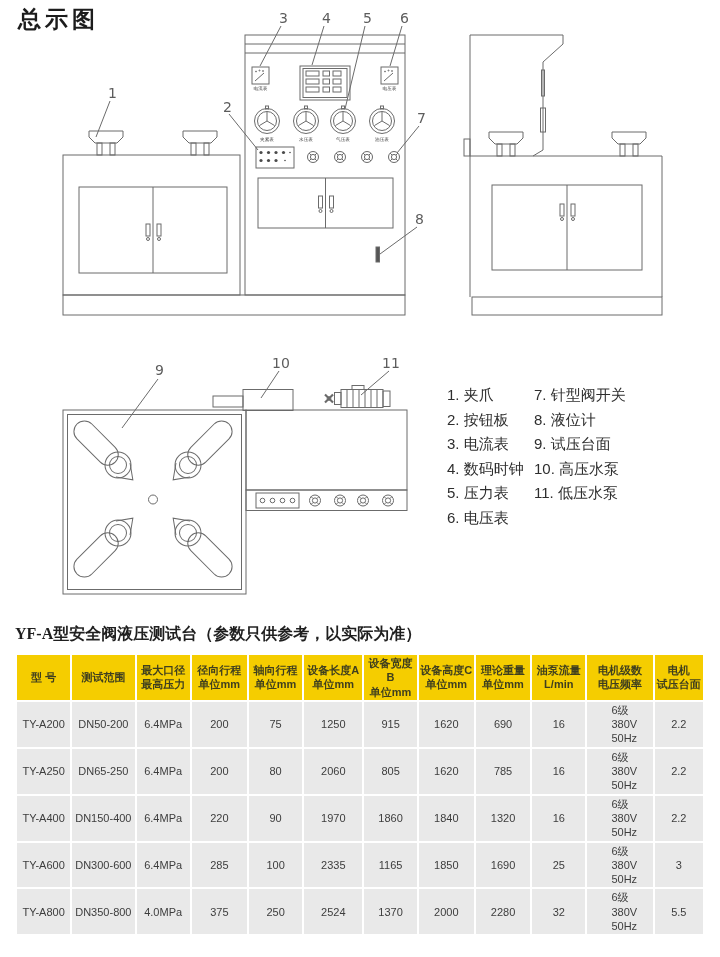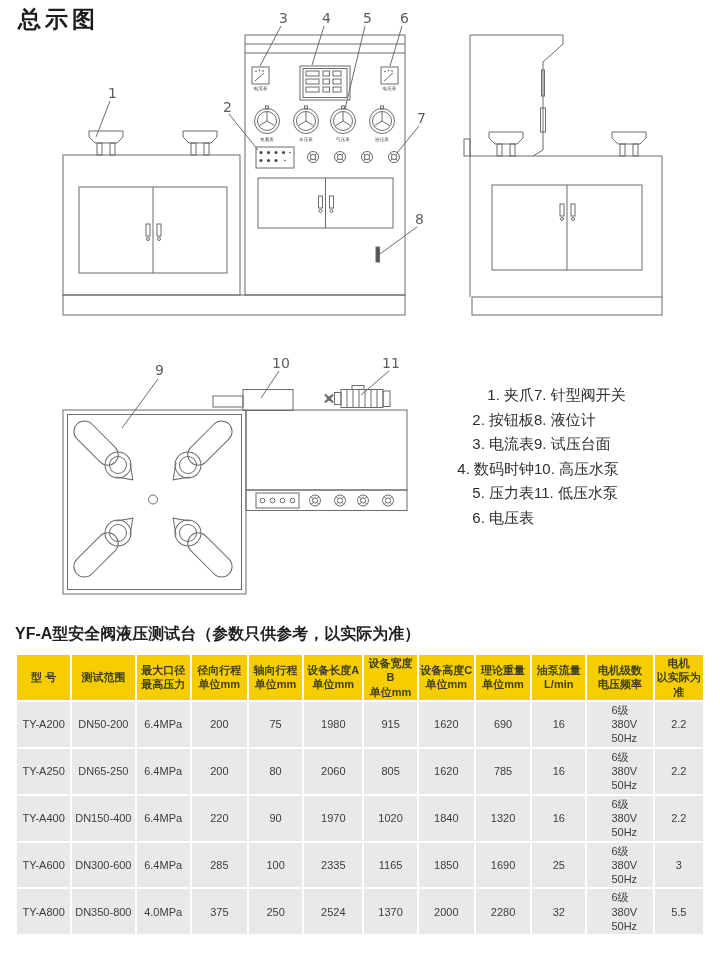--- a/index.html
+++ b/index.html
@@ -16,26 +16,26 @@
   svg .ln{stroke:#6b6b6b;fill:none;stroke-width:1;}
   svg text{font-family:"DejaVu Sans","Liberation Sans",sans-serif;fill:#5d5d5d;}
   .callout{font-size:14px;}
   .tiny-label{font-size:4.6px;fill:#3c3c3c;}
 
   .legend{
     position:absolute;left:447px;top:383px;display:flex;
     font-size:15px;color:#2e2e2e;
   }
   .legend .col{display:flex;flex-direction:column;}
-  .legend .col1{width:87px;align-items:flex-end;}
+  .legend .col1{width:87px;}
   .legend .item{line-height:24.6px;white-space:nowrap;}
 
   .table-section{position:absolute;left:0;top:620px;width:720px;}
   .table-title{
-    margin:4px 0 8px 15px;font-size:16px;font-weight:bold;color:#1f1f1f;
+    margin:4px 0 8px 15px;font-size:16px;font-weight:bold;color:#1f1f1f;font-family:Liberation Serif, serif;
   }
   table.spec{
     margin-left:15px;border-collapse:separate;border-spacing:2px;
     background:#fff;table-layout:fixed;width:690px;
   }
   table.spec th{
     background:#f5cd00;color:#3f3f1e;font-size:11px;font-weight:bold;
     height:36px;padding:1px 1px;text-align:center;vertical-align:middle;
     white-space:pre-line;line-height:1.3;
   }
@@ -297,31 +297,31 @@
 单位mm</th>
         <th>设备高度C
 单位mm</th>
         <th>理论重量
 单位mm</th>
         <th>油泵流量
 L/min</th>
         <th>电机级数
 电压频率</th>
         <th>电机
-以实际为准</th>
+试压台面</th>
       </tr>
     </thead>
     <tbody>
       <tr>
         <td>TY-A200</td>
           <td>DN50-200</td>
           <td>6.4MPa</td>
           <td>200</td>
           <td>75</td>
-          <td>1980</td>
+          <td>1250</td>
           <td>915</td>
           <td>1620</td>
           <td>690</td>
           <td>16</td>
           <td class="motor">6级
 380V 50Hz</td>
           <td>2.2</td>
       </tr>
       <tr>
         <td>TY-A250</td>
@@ -338,21 +338,21 @@
 380V 50Hz</td>
           <td>2.2</td>
       </tr>
       <tr>
         <td>TY-A400</td>
           <td>DN150-400</td>
           <td>6.4MPa</td>
           <td>220</td>
           <td>90</td>
           <td>1970</td>
-          <td>1020</td>
+          <td>1860</td>
           <td>1840</td>
           <td>1320</td>
           <td>16</td>
           <td class="motor">6级
 380V 50Hz</td>
           <td>2.2</td>
       </tr>
       <tr>
         <td>TY-A600</td>
           <td>DN300-600</td>

